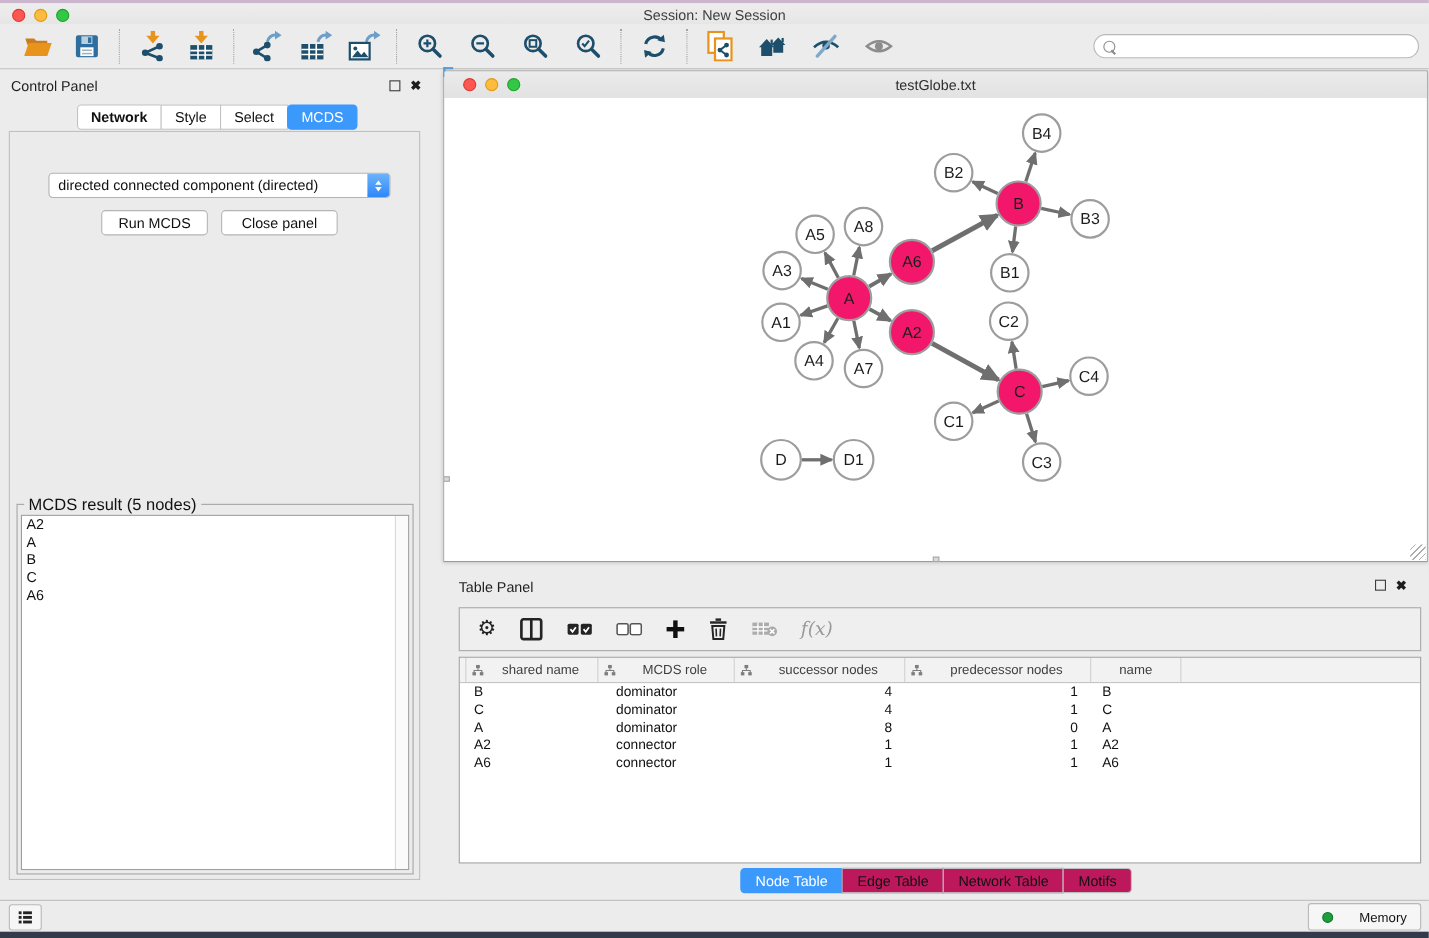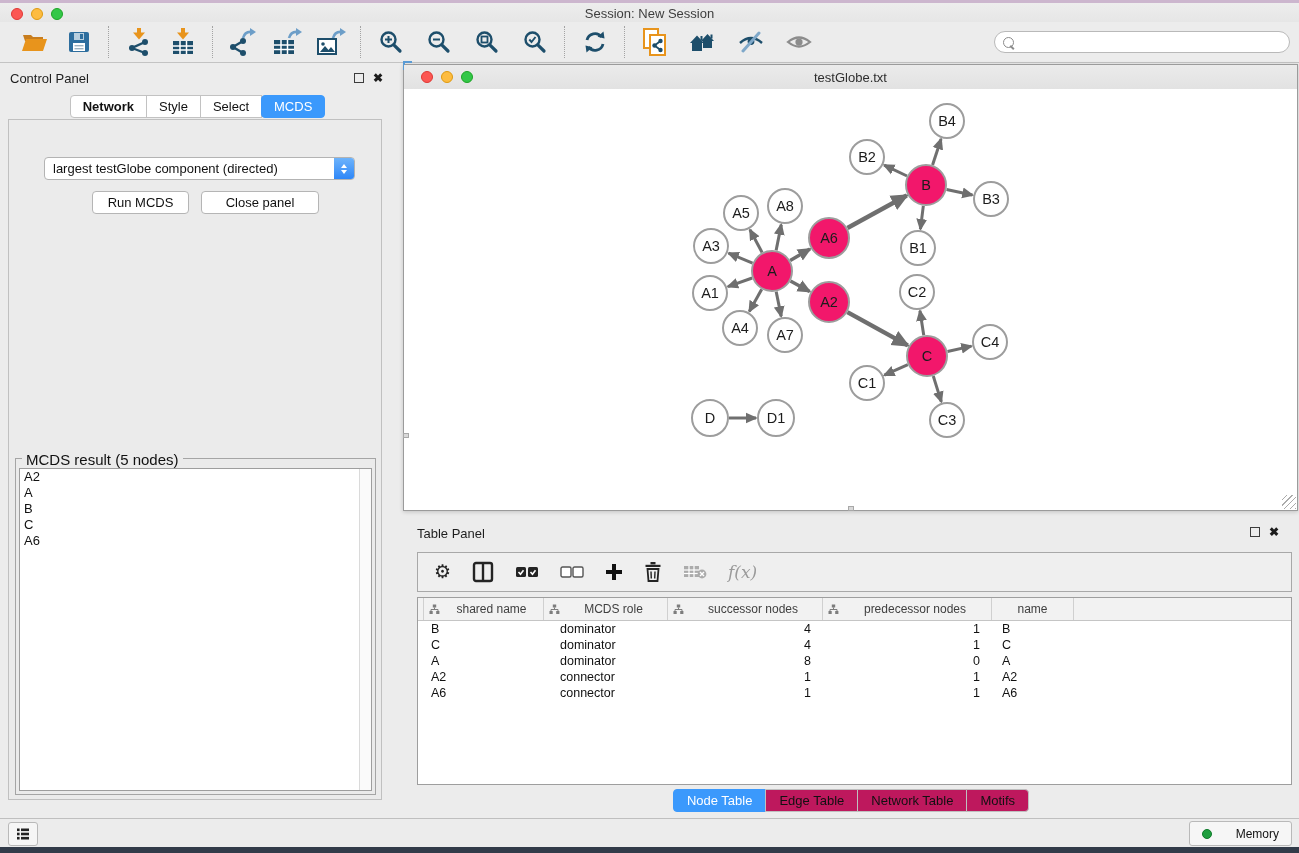--- a/index.html
+++ b/index.html
@@ -42,21 +42,21 @@
   .dropdown{position:absolute;left:35px;top:37px;width:311px;height:23px;background:#fff;
             border:1px solid #b3b3b3;border-radius:4px;box-sizing:border-box;display:flex;align-items:center;}
   .dropdown .dval{flex:1;font-size:13px;padding-left:8px;color:#111;white-space:nowrap;}
   .dd-btn{width:20px;height:21px;background:linear-gradient(#6db3fb,#2e87f8);border-radius:0 3px 3px 0;
           display:flex;flex-direction:column;align-items:center;justify-content:center;gap:2px;flex:none;}
   .tri-up{width:0;height:0;border-left:3.5px solid transparent;border-right:3.5px solid transparent;border-bottom:4px solid #fff;}
   .tri-dn{width:0;height:0;border-left:3.5px solid transparent;border-right:3.5px solid transparent;border-top:4px solid #fff;}
   .cp-btn{position:absolute;top:71px;height:23px;background:#fff;border:1px solid #b5b5b5;border-radius:4px;
           font-size:13px;color:#111;display:flex;align-items:center;justify-content:center;box-sizing:border-box;}
   #run-btn{left:83px;width:97px;}
-  #close-btn{left:192px;width:118px;}
+  #close-btn{left:192px;width:106px;}
   .groupbox{position:absolute;left:6px;top:338px;width:361px;height:337px;border:1px solid #a5a5a5;box-sizing:border-box;}
   .group-title{position:absolute;left:6px;top:-8px;background:#ebebeb;padding:0 4px;font-size:15px;color:#111;}
   .mcds-list{position:absolute;left:3px;top:9px;right:3px;bottom:3px;background:#fff;border:1px solid #9e9e9e;overflow:hidden;}
   .mcds-item{font-size:13px;line-height:16px;padding-left:4px;color:#111;}
   .scroll-strip{position:absolute;top:0;right:0;bottom:0;width:11px;background:#fafafa;border-left:1px solid #dadada;}
   
   #net-win{position:absolute;left:403px;top:64px;width:895px;height:447px;background:#fff;
            border:1px solid #9b9b9b;box-sizing:border-box;box-shadow:0 1px 4px rgba(0,0,0,.18);}
   #net-title{position:absolute;left:0;top:0;right:0;height:24px;background:linear-gradient(#ebebeb,#e2e2e2);
              border-bottom:1px solid #bdbdbd;}
@@ -284,21 +284,21 @@
     <span class="close-ic">✖</span>
   </div>
   <div id="cp-tabs">
       <div class="cp-tab">Network</div>
       <div class="cp-tab">Style</div>
       <div class="cp-tab">Select</div>
       <div class="cp-tab sel">MCDS</div>
     </div>
   <div id="cp-content">
     <div class="dropdown">
-      <span class="dval">largest testGlobe component (directed)</span>
+      <span class="dval">directed connected component (directed)</span>
       <span class="dd-btn">
           <span class="tri-up"></span>
           <span class="tri-dn"></span>
         </span>
     </div>
     <div class="cp-btn" id="run-btn">Run MCDS</div>
     <div class="cp-btn" id="close-btn">Close panel</div>
     <div class="groupbox">
       <span class="group-title">MCDS result (5 nodes)</span>
       <div class="mcds-list" id="mcds-list">

